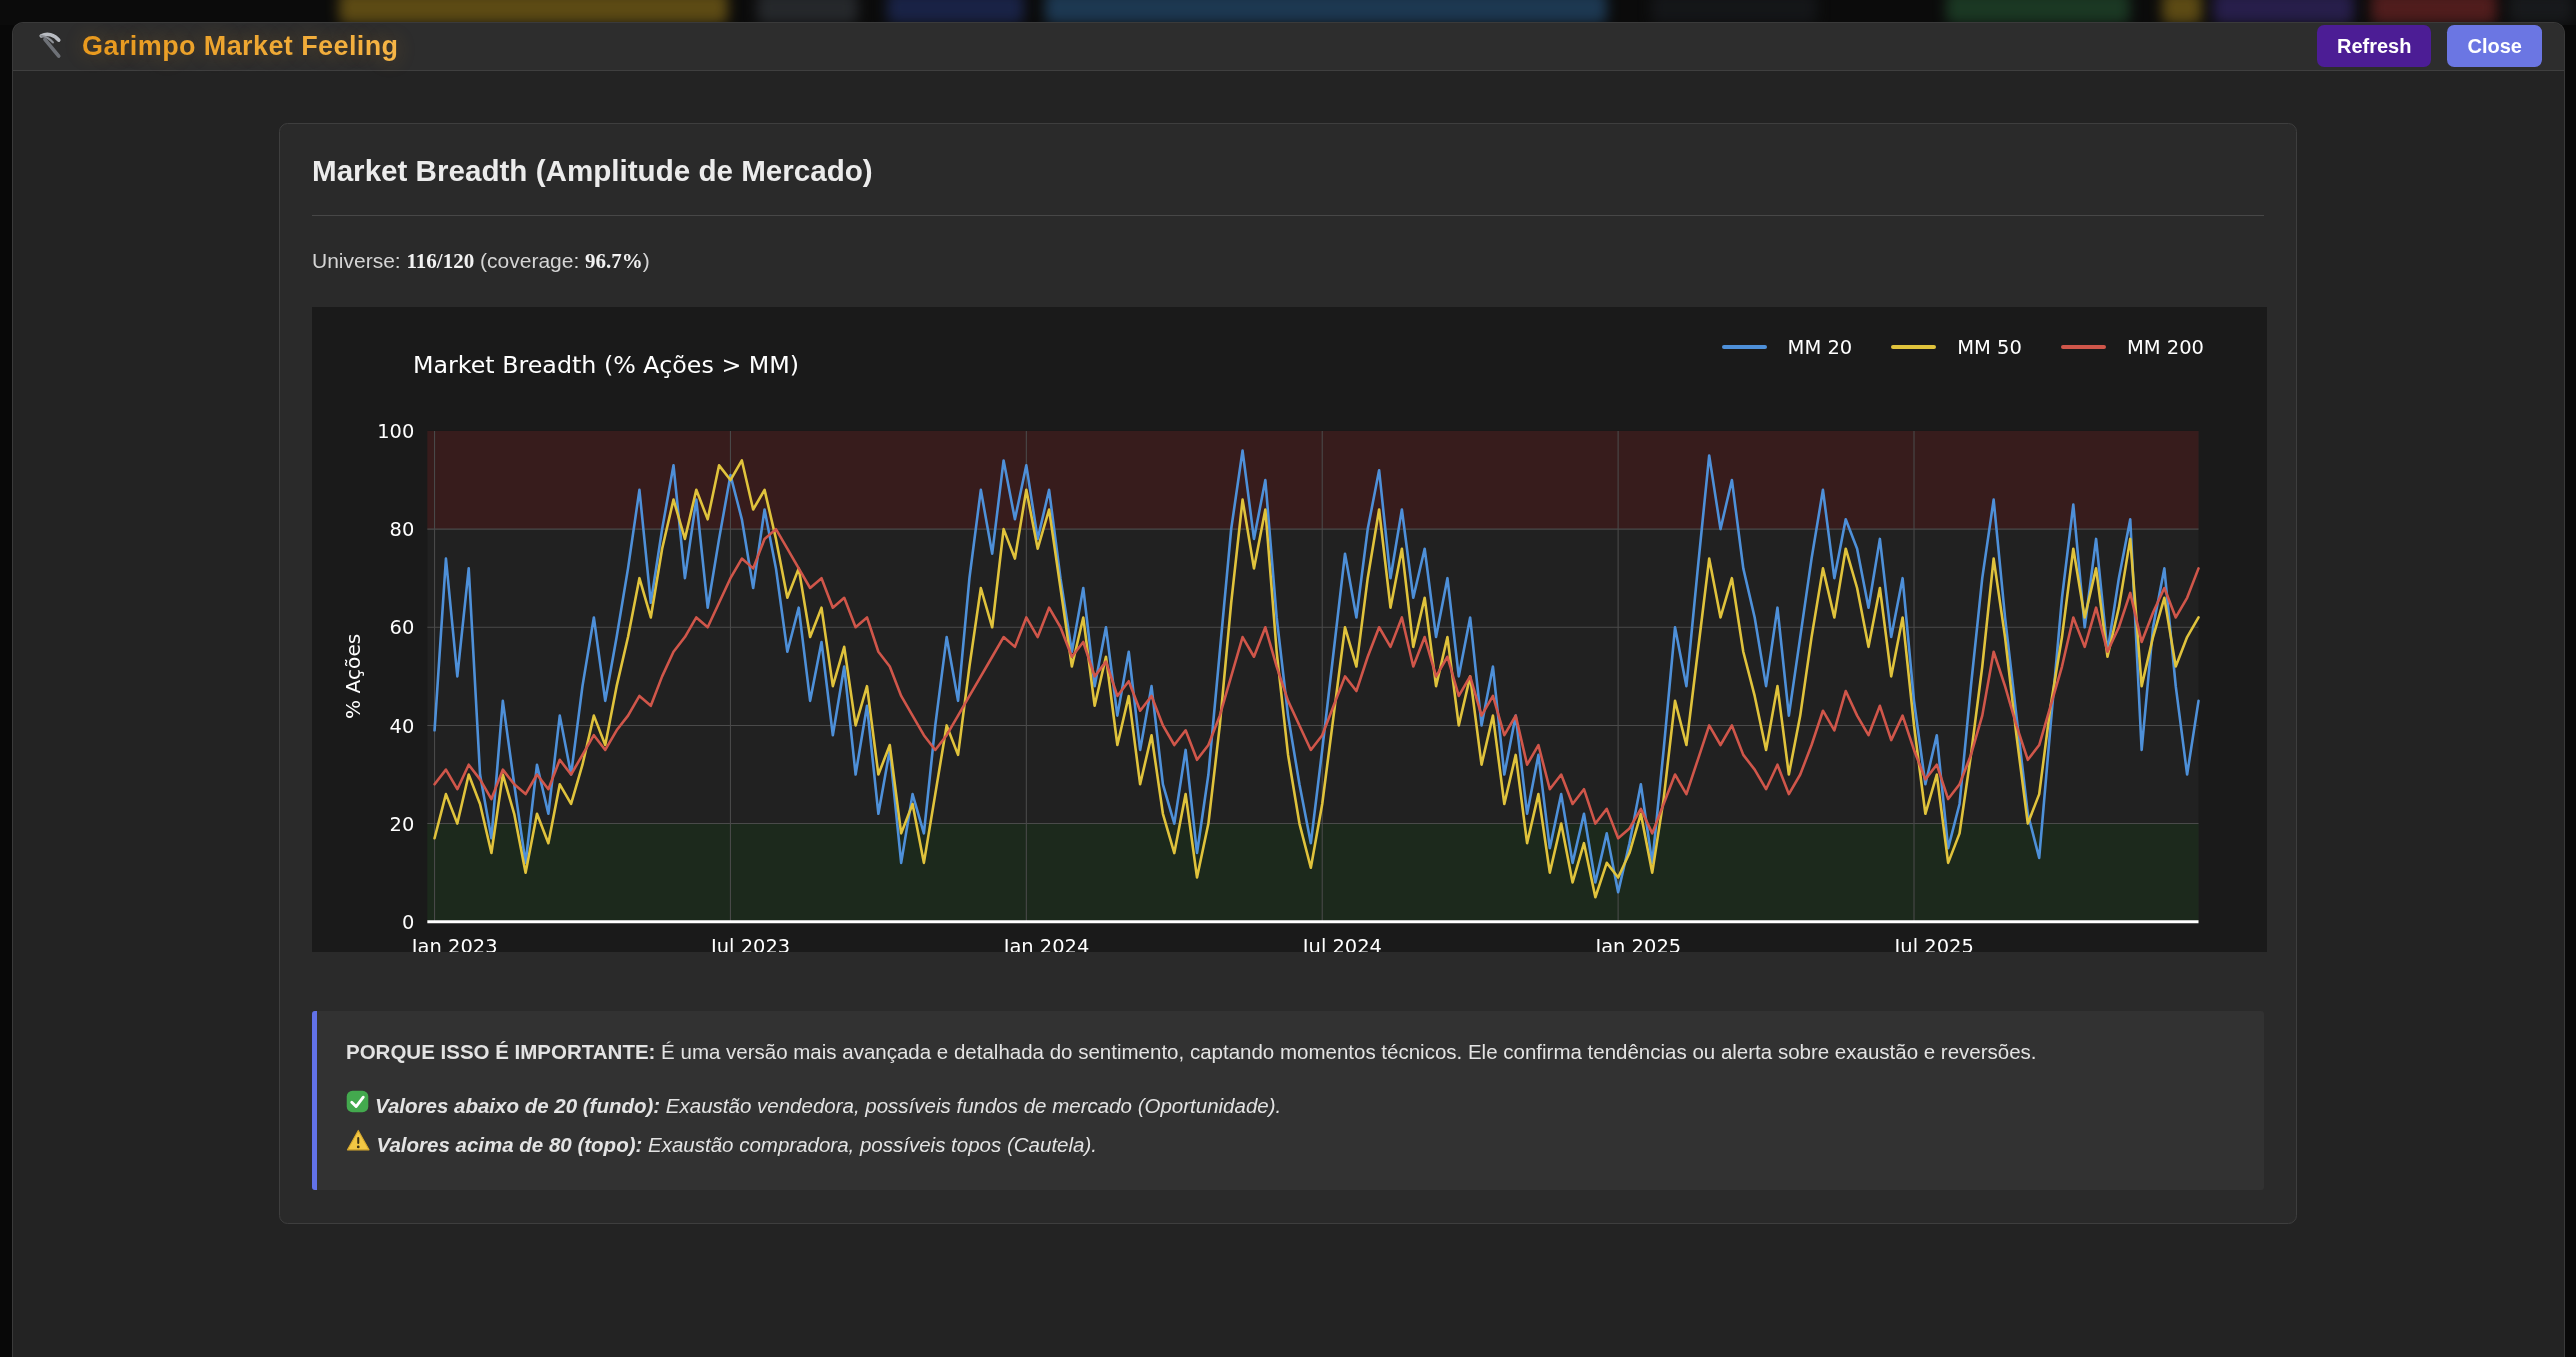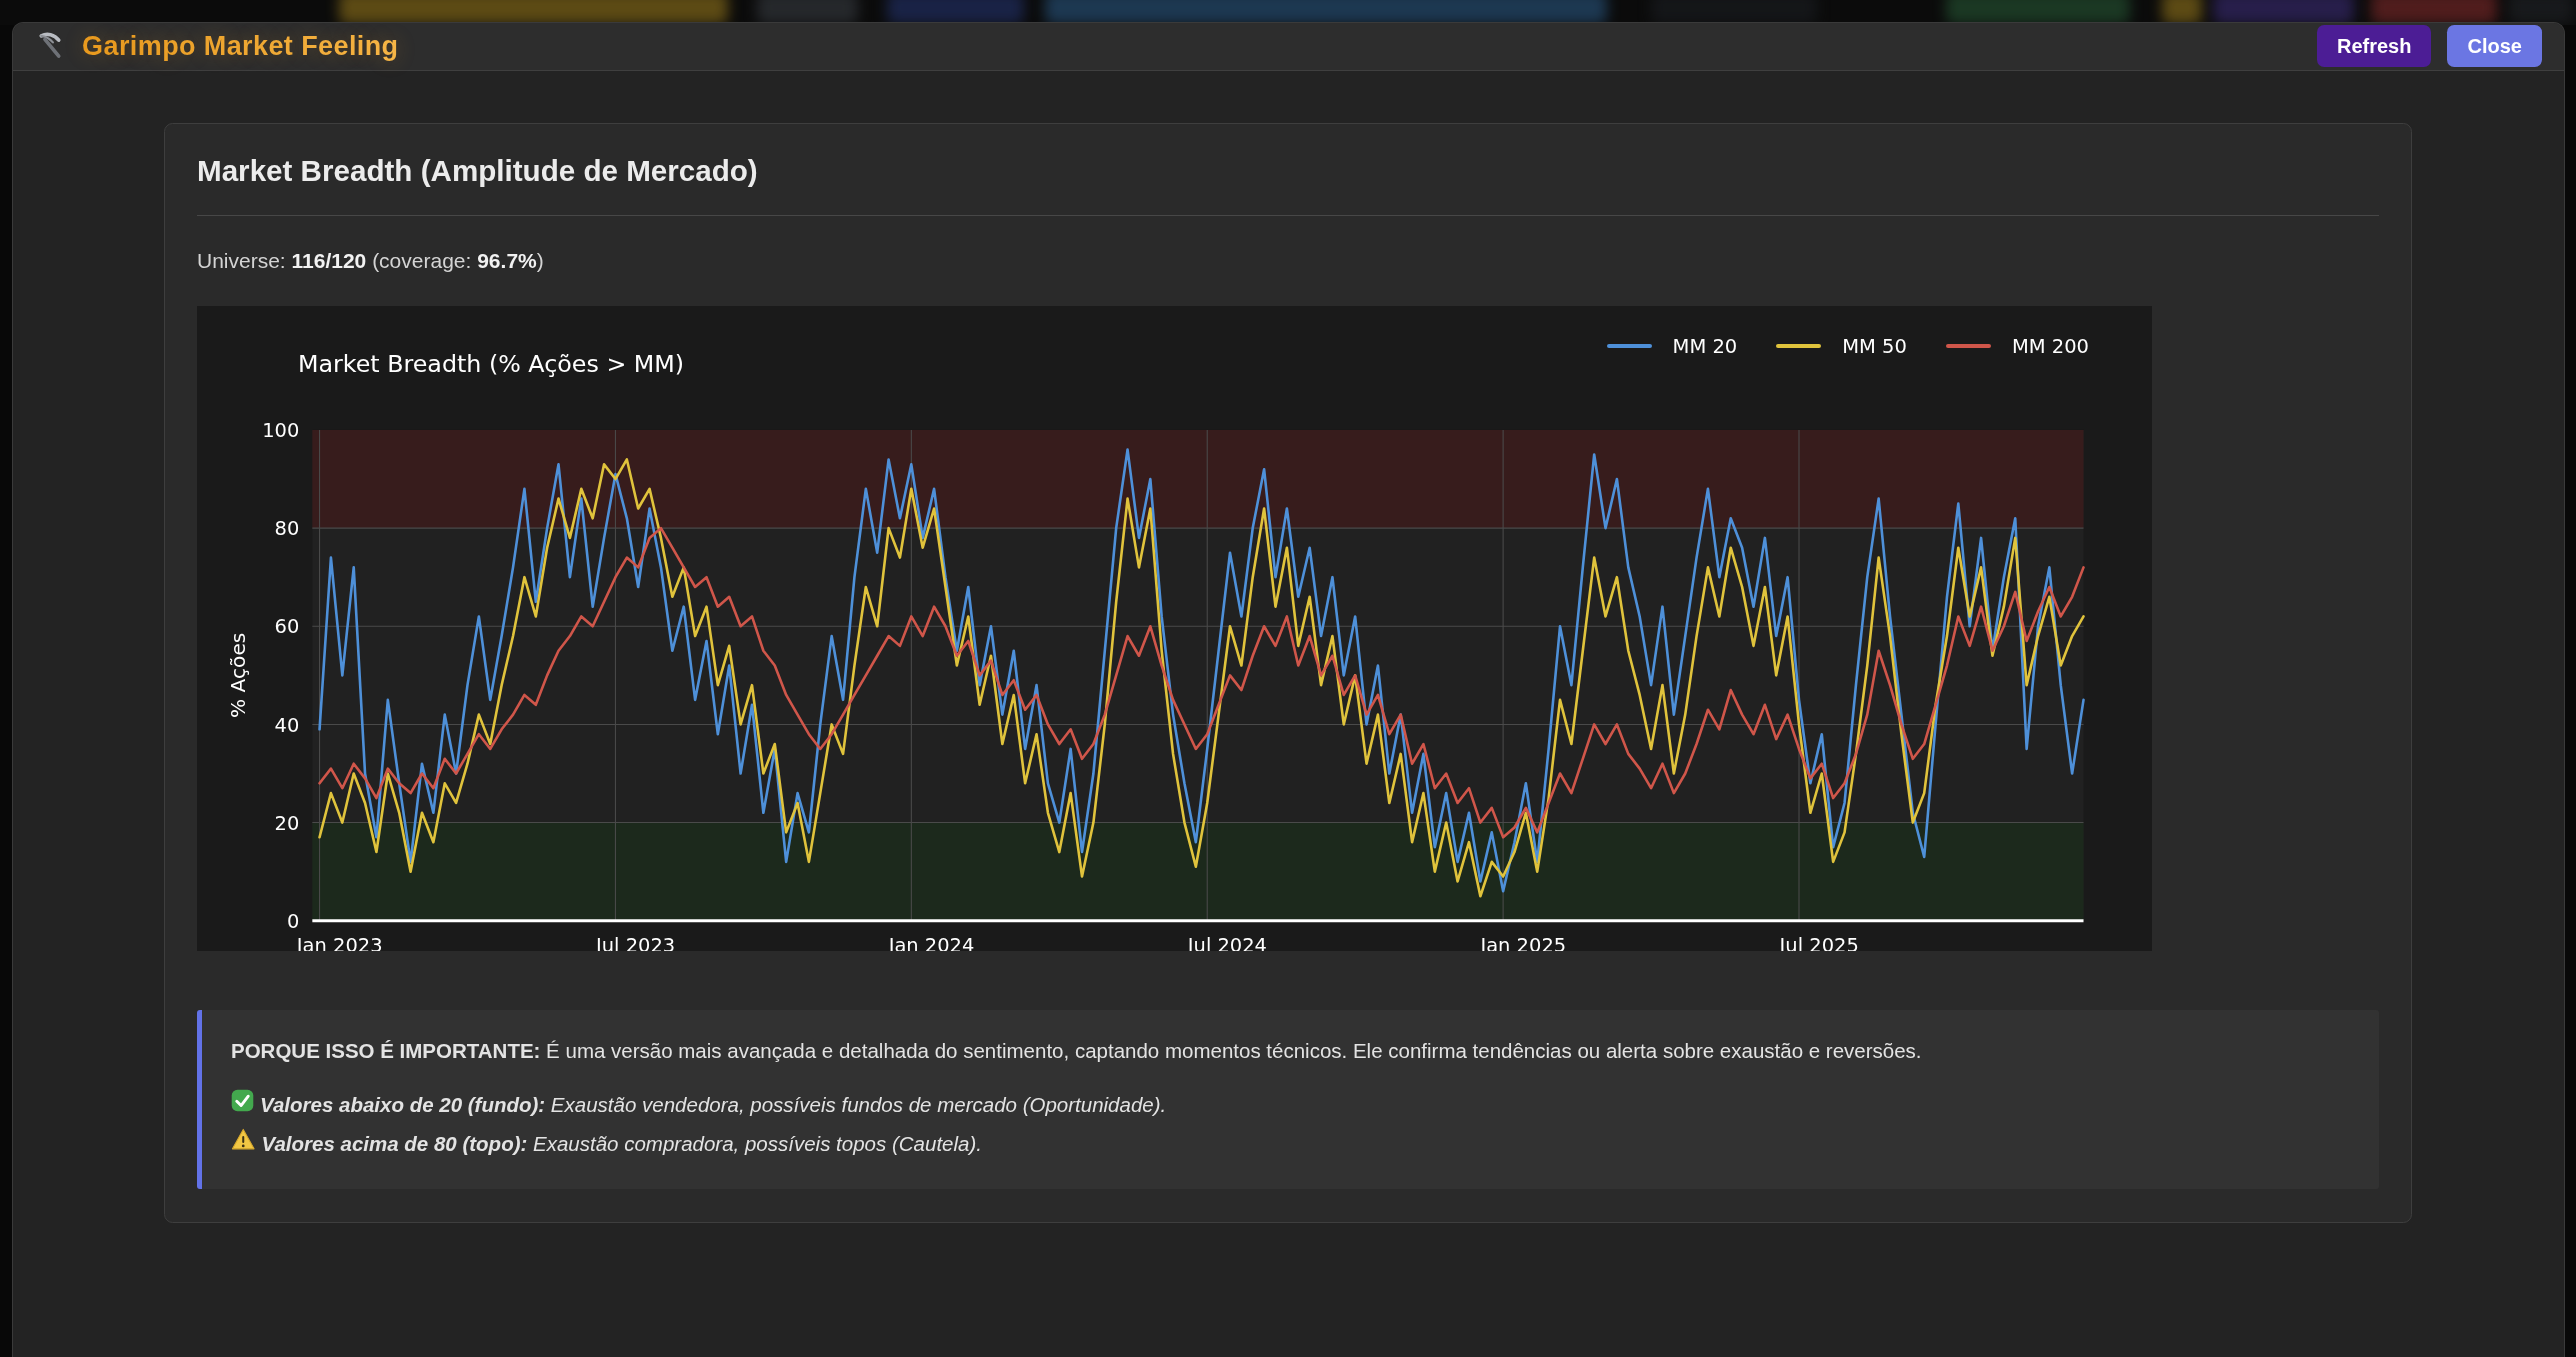--- a/index.html
+++ b/index.html
@@ -25,26 +25,26 @@
                background:linear-gradient(90deg,#e89a1f,#f7b84a);
                -webkit-background-clip:text; background-clip:text; color:transparent;
                text-shadow:0 0 19px rgba(240,160,40,.25); }
   .hdr-spacer { flex:1; }
   .btn { border:none; cursor:pointer; color:#fff; font-family:inherit;
          font-size:20px; font-weight:bold; padding:9.4px 20px; border-radius:7.2px; }
   .btn.refresh { background:#4f94d4; }
   .btn.close   { background:#6b76e3; }
 
   
-  .card { width:2248px; margin:52px auto 0; background:#2a2a2a;
+  .card { width:2018px; margin:52px auto 0; background:#2a2a2a;
           border:0.7px solid #3e3e3e; border-radius:8.6px; padding:30px 32px 33px; }
   .card-title { font-size:29.6px; font-weight:bold; color:#ececec; }
   .card-divider { border:none; border-top:0.7px solid #474747; margin-top:27px; }
   .universe { margin-top:33px; font-size:21px; color:#d4d4d4; }
-  .universe b { color:#f2f2f2; }
+  .universe b { color:#f2f2f2;font-family:Liberation Serif, serif; }
 
   
   .chart-wrap { position:relative; margin-top:33px; width:1955px; height:645px;
                 background:#1a1a1a; }
   .chart-wrap svg { display:block; width:1955px; height:645px; }
   .legend { position:absolute; top:29px; right:63px; display:flex; gap:39px; align-items:center; }
   .legend .litem { display:flex; align-items:center; gap:21px; }
   .legend .lline { width:45px; height:4.3px; border-radius:2.2px; }
   .legend .ltext { font-family:"DejaVu Sans", sans-serif; font-size:19.5px; color:#ffffff; }
 

